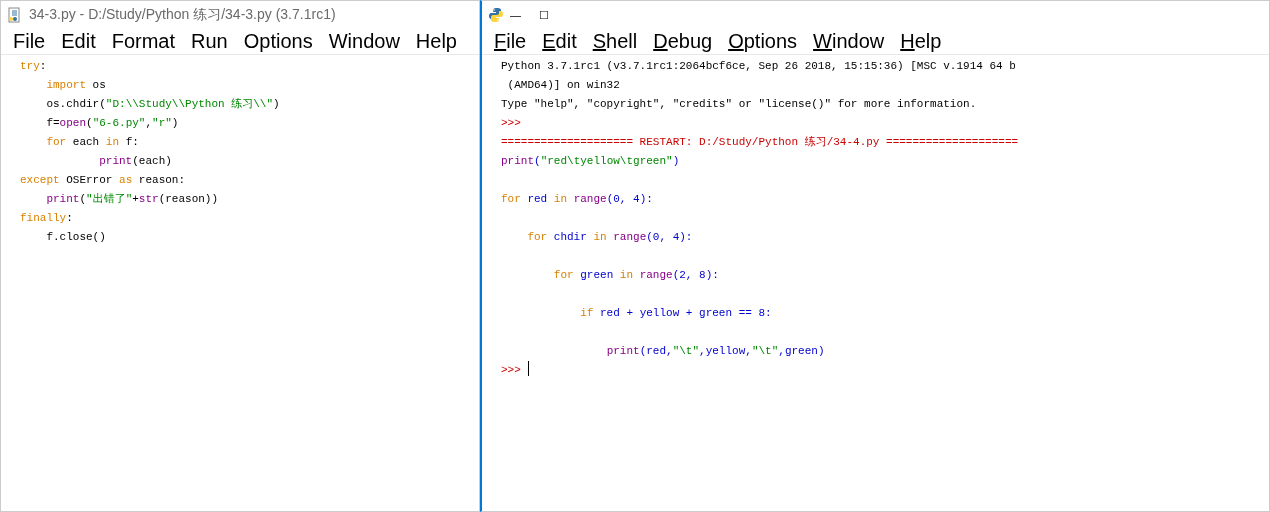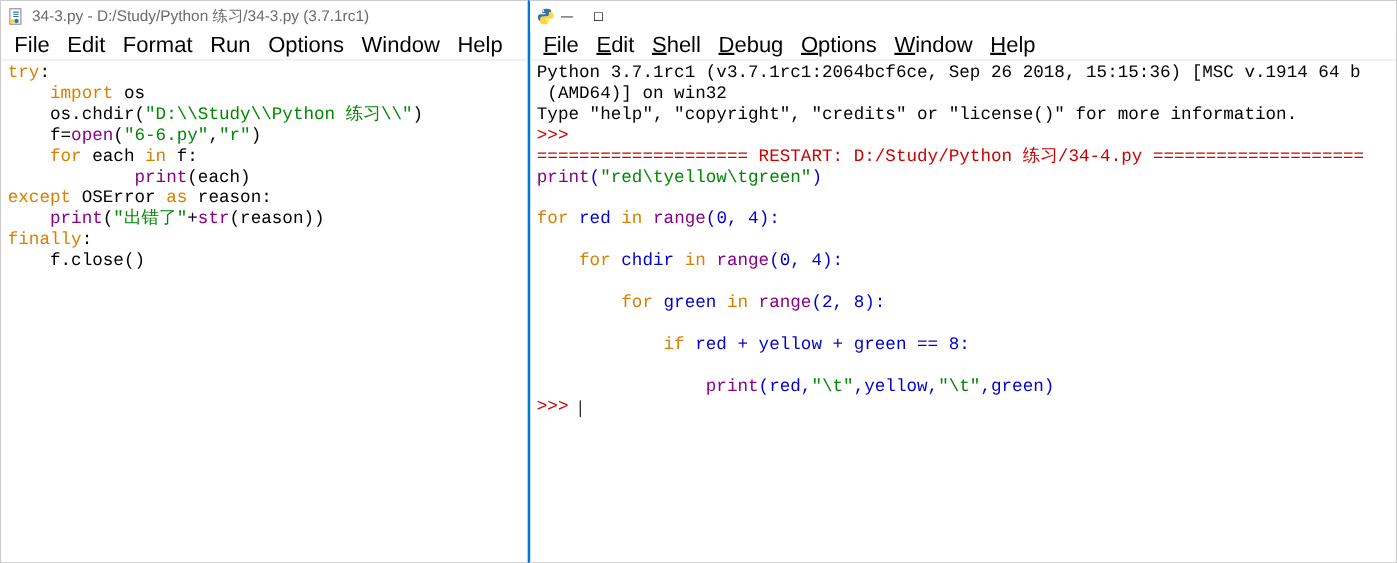--- a/index.html
+++ b/index.html
@@ -47,23 +47,23 @@
     color: #000;
     border-bottom: 1px solid #e8e8e8;
   }
   .menubar .menu-item {
     padding: 2px 6px;
     cursor: default;
   }
   .menubar .menu-item .ul { text-decoration: underline; }
   .content {
     flex: 1;
-    padding: 2px 6px;
+    padding: 2px 19px;
     font-family: "NSimSun","Consolas", "Courier New", monospace;
-    font-size: 16px;
+    font-size: 11px;
     line-height: 19px;
     white-space: pre;
     overflow: hidden;
     color: #000;
   }
   .kw { color: #d98000; } 
   .builtin { color: #880088; } 
   .str { color: #008800; }
   .blue { color: #0000cc; }
   .red { color: #cc0000; }

